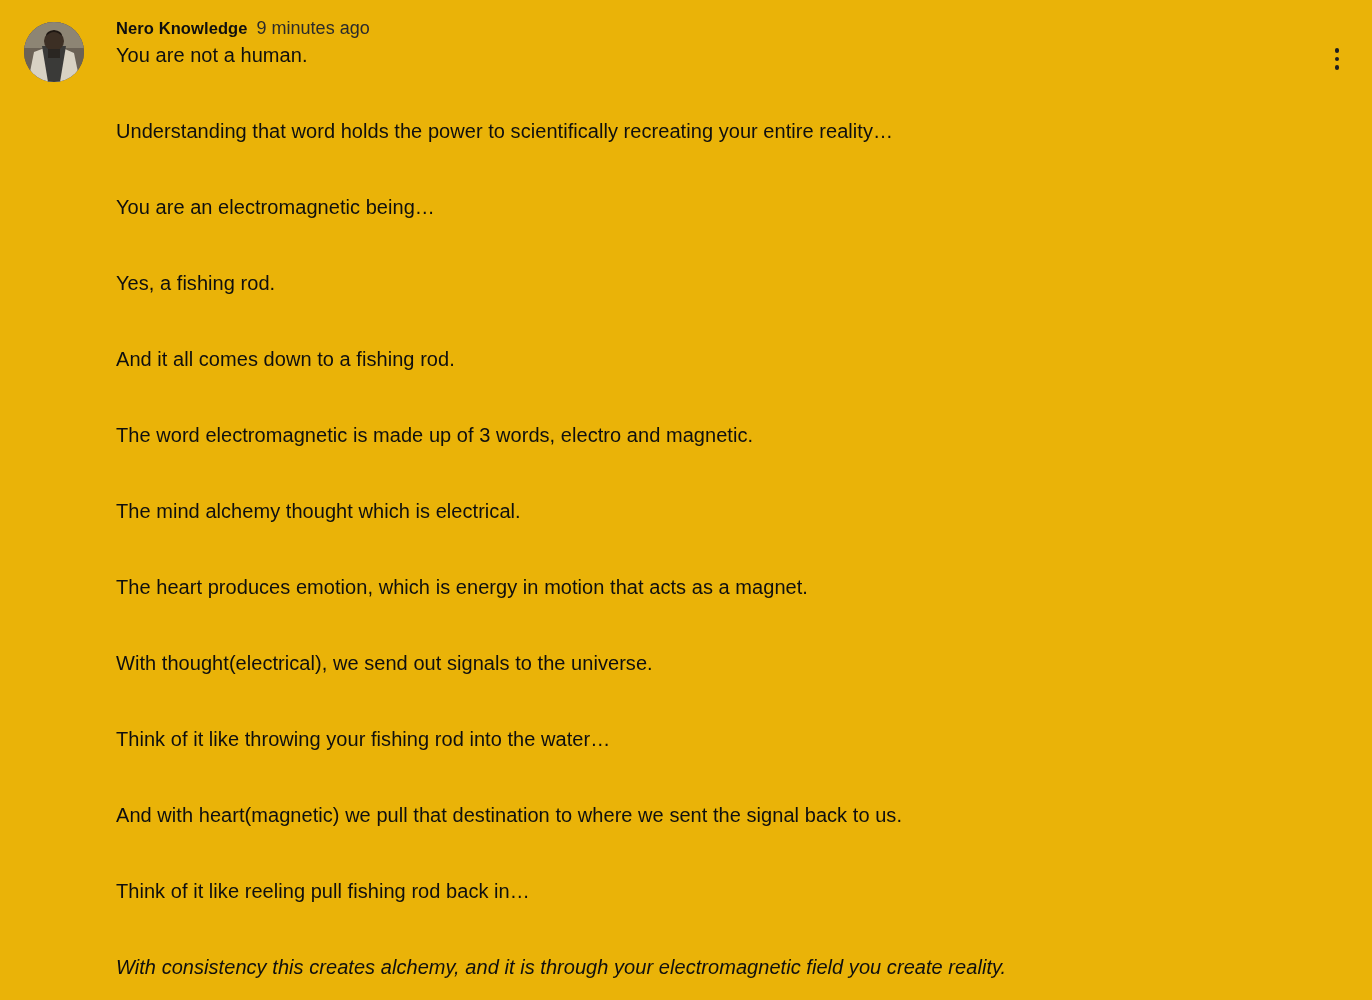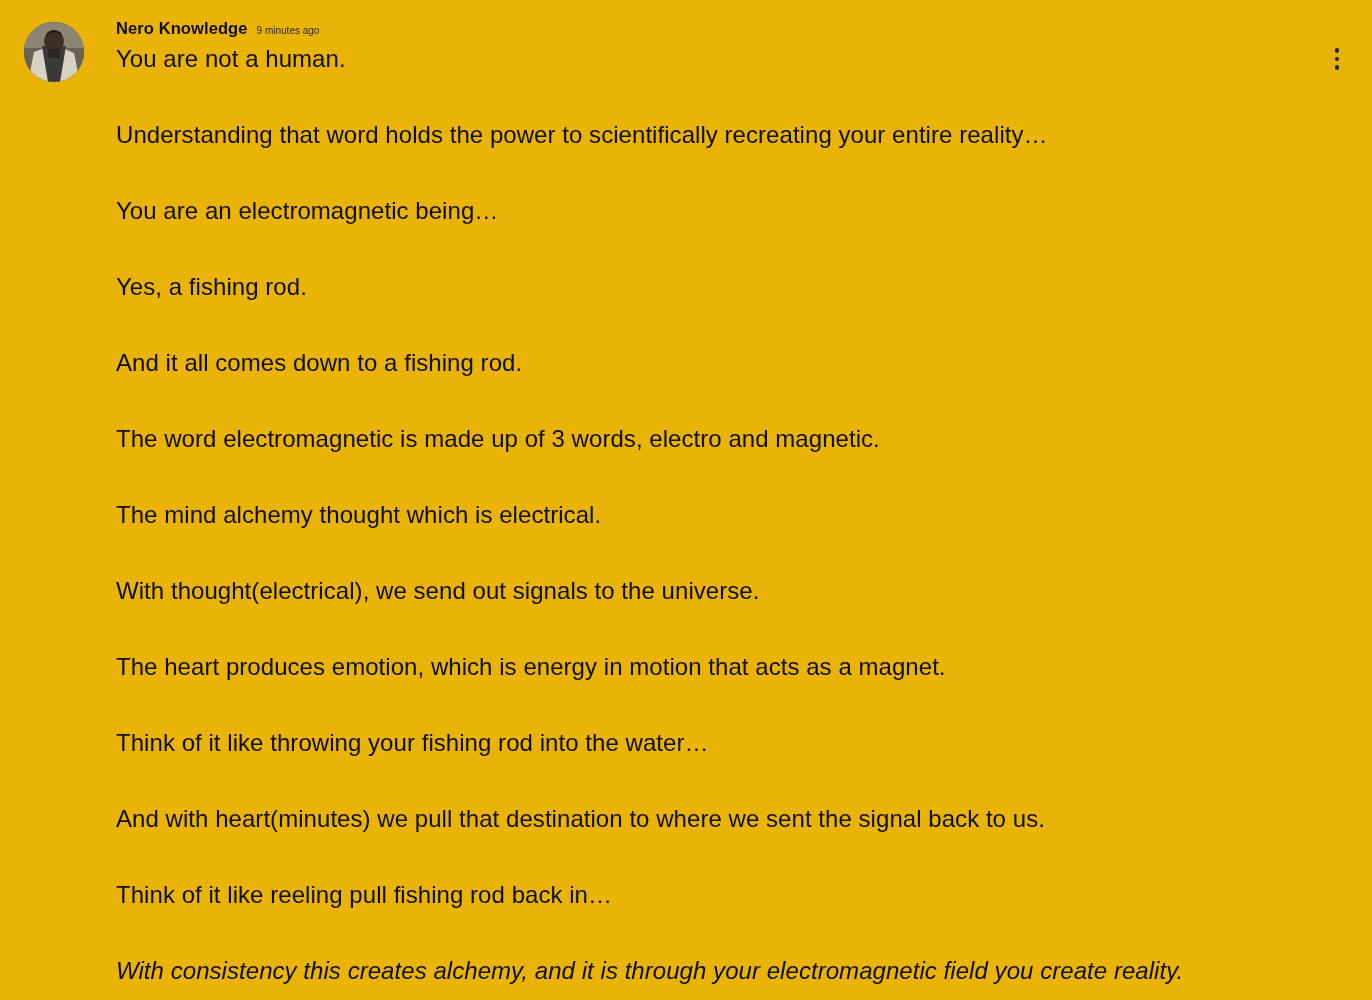--- a/index.html
+++ b/index.html
@@ -50,26 +50,26 @@
     margin: 0 0 4px 0;
     line-height: 20px;
   }
   .author {
     font-size: 16.5px;
     font-weight: bold;
     color: #0f0f0f;
     letter-spacing: 0.1px;
   }
   .timestamp {
-    font-size: 10px;
+    font-size: 18px;
     color: #2b2b2b;
   }
   .comment-text p {
     margin: 0 0 49px 0;
-    font-size: 24px;
+    font-size: 20px;
     line-height: 27px;
     color: #0f0f0f;
     letter-spacing: 0.05px;
     white-space: pre-wrap;
   }
   .comment-text p:first-child { margin-top: 2px; }
   .comment-text p:last-child { margin-bottom: 0; font-style: italic; }
   .kebab {
     position: absolute;
     top: 38px;
@@ -121,24 +121,24 @@
       </div>
 
       <div class="comment-text">
         <p>You are not a human.</p>
         <p>Understanding that word holds the power to scientifically recreating your entire reality…</p>
         <p>You are an electromagnetic being…</p>
         <p>Yes, a fishing rod.</p>
         <p>And it all comes down to a fishing rod.</p>
         <p>The word electromagnetic is made up of 3 words, electro and magnetic.</p>
         <p>The mind alchemy thought which is electrical.</p>
+        <p>The heart produces emotion, which is energy in motion that acts as a magnet.</p>
         <p>With thought(electrical), we send out signals to the universe.</p>
-        <p>The heart produces emotion, which is energy in motion that acts as a magnet.</p>
         <p>Think of it like throwing your fishing rod into the water…</p>
-        <p>And with heart(minutes) we pull that destination to where we sent the signal back to us.</p>
+        <p>And with heart(magnetic) we pull that destination to where we sent the signal back to us.</p>
         <p>Think of it like reeling pull fishing rod back in…</p>
         <p>With consistency this creates alchemy, and it is through your electromagnetic field you create reality.</p>
       </div>
 
     </div>
 
     <div class="kebab">
       <span></span>
       <span></span>
       <span></span>

